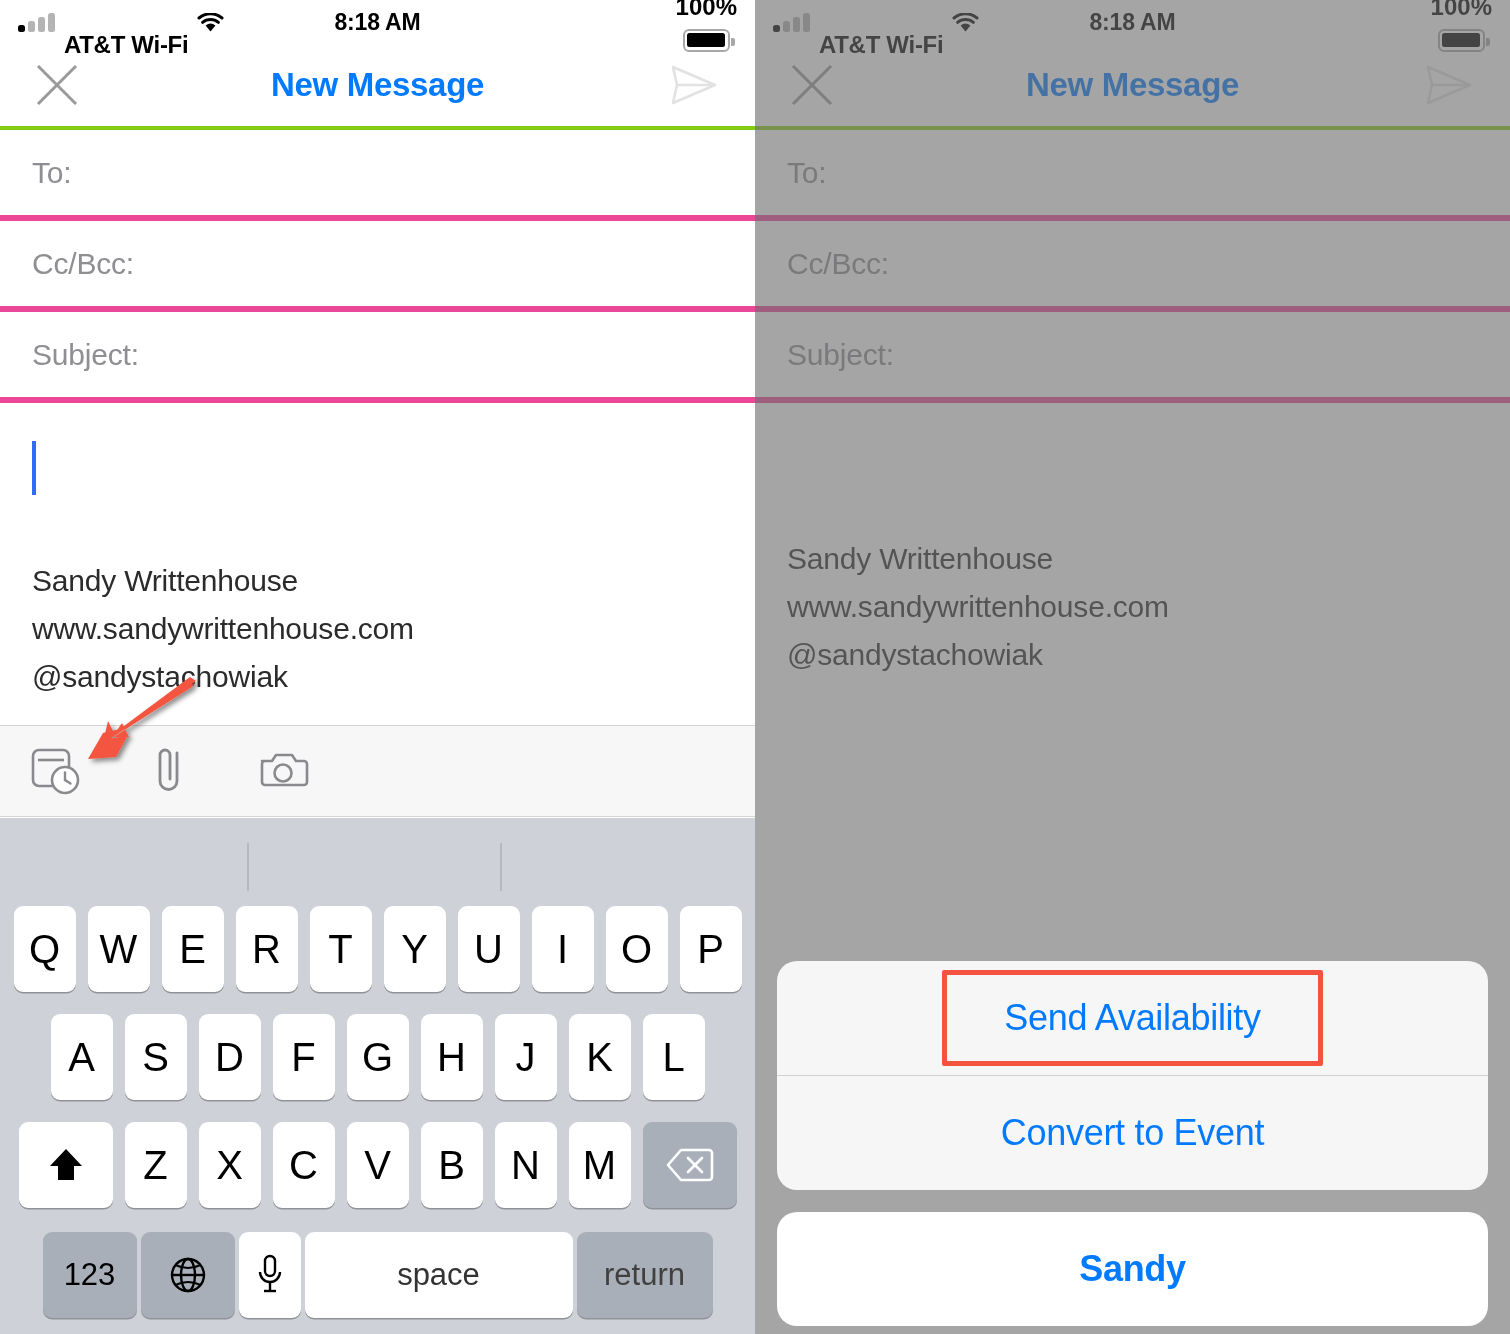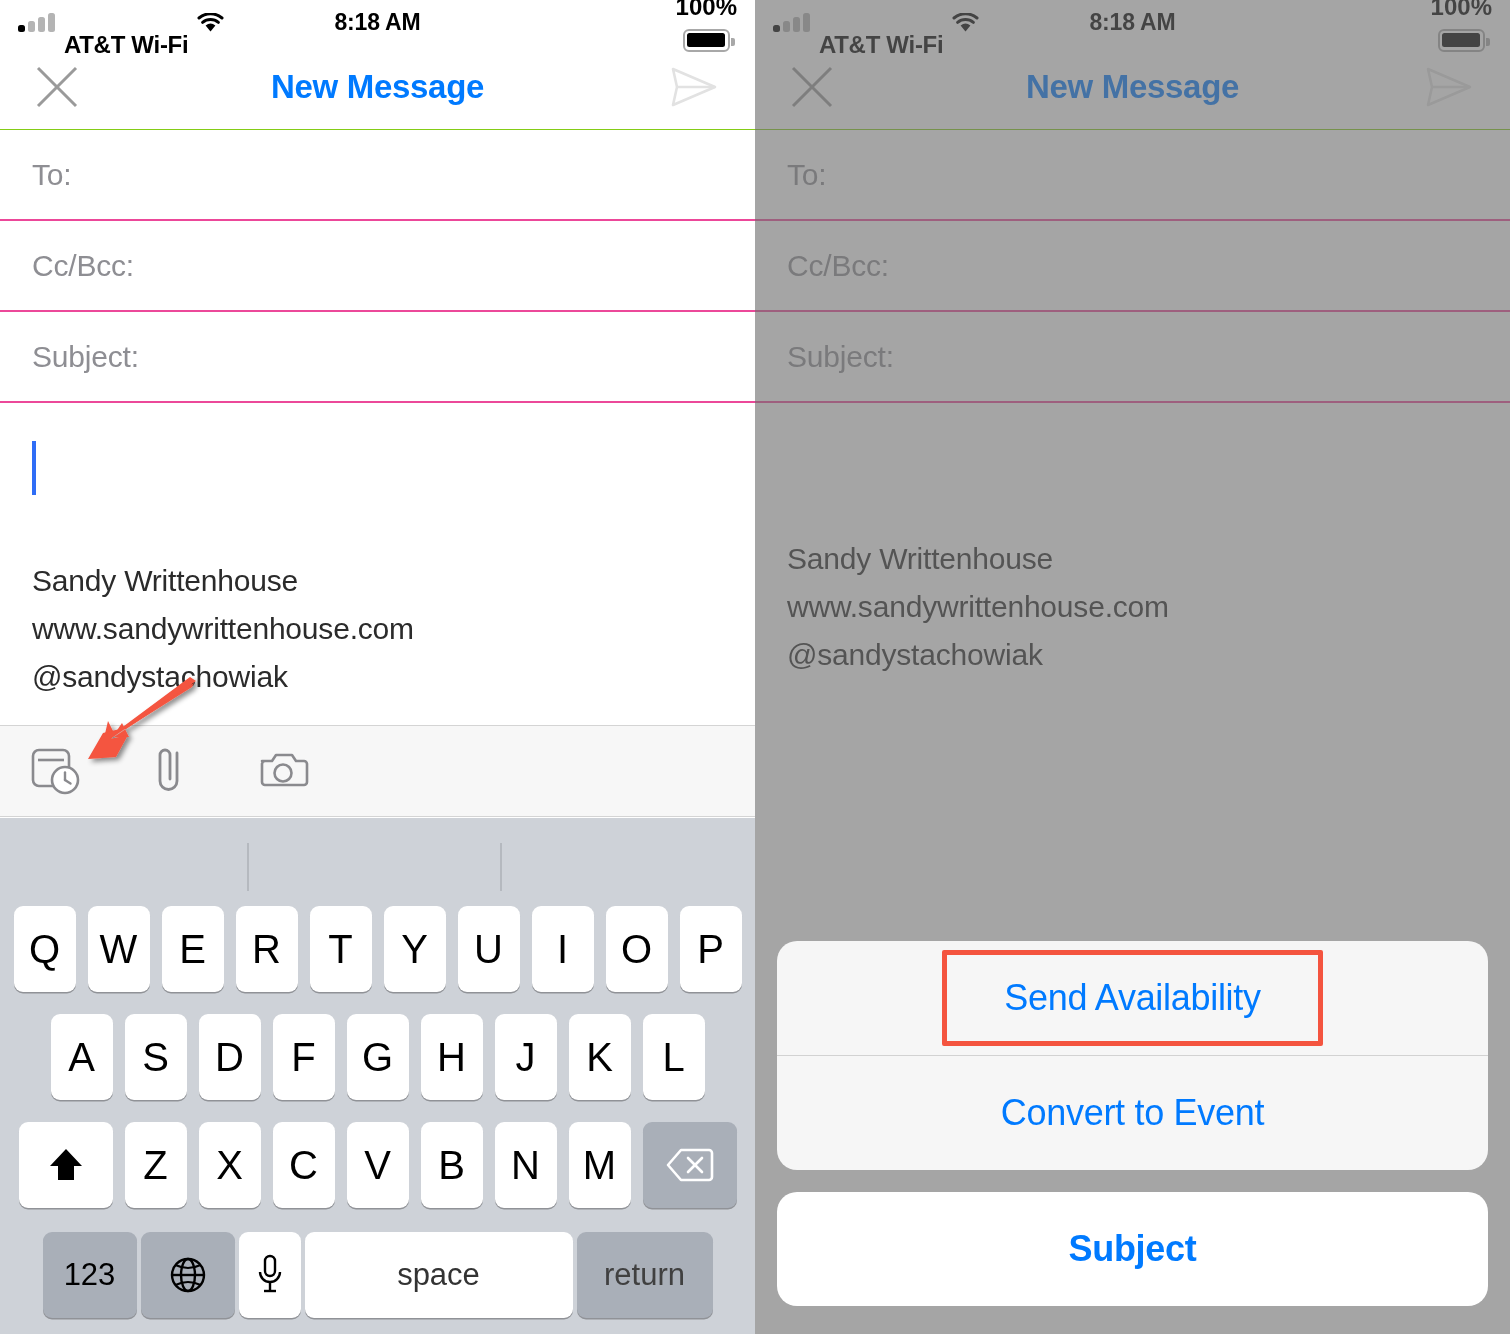--- a/index.html
+++ b/index.html
@@ -42,34 +42,34 @@
   }
   .batt::after {
     content:""; position:absolute; right:-7px; top:7px; width:4px; height:8px;
     background:#a8a8a8; border-radius:0 2px 2px 0;
   }
   .batt span { display:block; width:100%; height:100%; background:#000; border-radius:2.5px; }
 
   
   .navbar {
     position: relative; height: 86px; width: 100%;
-    border-bottom: 1px solid #84cc16;
+    border-bottom: 4px solid #84cc16;
     display: flex; align-items: center; padding: 0 34px;
   }
   .nav-title {
     position: absolute; left: 0; right: 0; text-align: center;
     font-size: 33px; font-weight: bold; color: #007aff; letter-spacing: -0.3px;
   }
   .close-icon { width: 46px; height: 46px; position: relative; z-index:2; }
   .send-icon { margin-left: auto; width: 56px; height: 46px; position: relative; z-index:2; }
 
   
   .field {
     height: 91px; display: flex; align-items: center;
-    padding: 0 32px; border-bottom: 2px solid #ec4899;
+    padding: 0 32px; border-bottom: 6px solid #ec4899;
     font-size: 30px; color: #8e8e93; letter-spacing: -0.2px;
   }
   .body-area { padding: 32px 32px 0 32px; position: relative; }
   .caret {
     width: 4px; height: 54px; background: #2f6df6; margin-top: 6px;
   }
   .sig-block {
     margin-top: 62px; font-size: 30px; color: #2b2b2b; line-height: 48px; letter-spacing: -0.2px;
   }
 
@@ -111,21 +111,21 @@
   .kb-bottom-pad { height: 16px; }
 
   
   .dim {
     position: absolute; left:0; top:0; right:0; bottom:0;
     background: rgba(110,110,110,0.62);
     z-index: 50; pointer-events: none;
   }
 
   
-  .sheet { position: absolute; left: 0; right: 0; bottom: 0; z-index: 60; padding: 0 22px 28px 22px; }
+  .sheet { position: absolute; left: 0; right: 0; bottom: 0; z-index: 60; padding: 0 22px 8px 22px; }
   .sheet-group {
     background: rgba(249,249,249,0.96); border-radius: 20px; overflow: hidden;
   }
   .sheet-item {
     height: 114px; display: flex; align-items: center; justify-content: center;
     font-size: 36px; color: #007aff; letter-spacing: -0.3px; position: relative;
   }
   .sheet-sep { height: 1px; background: #d2d2d2; }
   .sheet-cancel {
     margin-top: 22px; background: #ffffff; border-radius: 20px;
@@ -388,18 +388,18 @@
         <div class="sheet-item">
           <span>Send Availability</span>
           <div class="hl-box"></div>
         </div>
         <div class="sheet-sep"></div>
         <div class="sheet-item">
           <span>Convert to Event</span>
         </div>
       </div>
       <div class="sheet-cancel">
-        <span>Subject</span>
+        <span>Sandy</span>
       </div>
     </div>
   </div>
 
 </div>
 
 </body></html>

